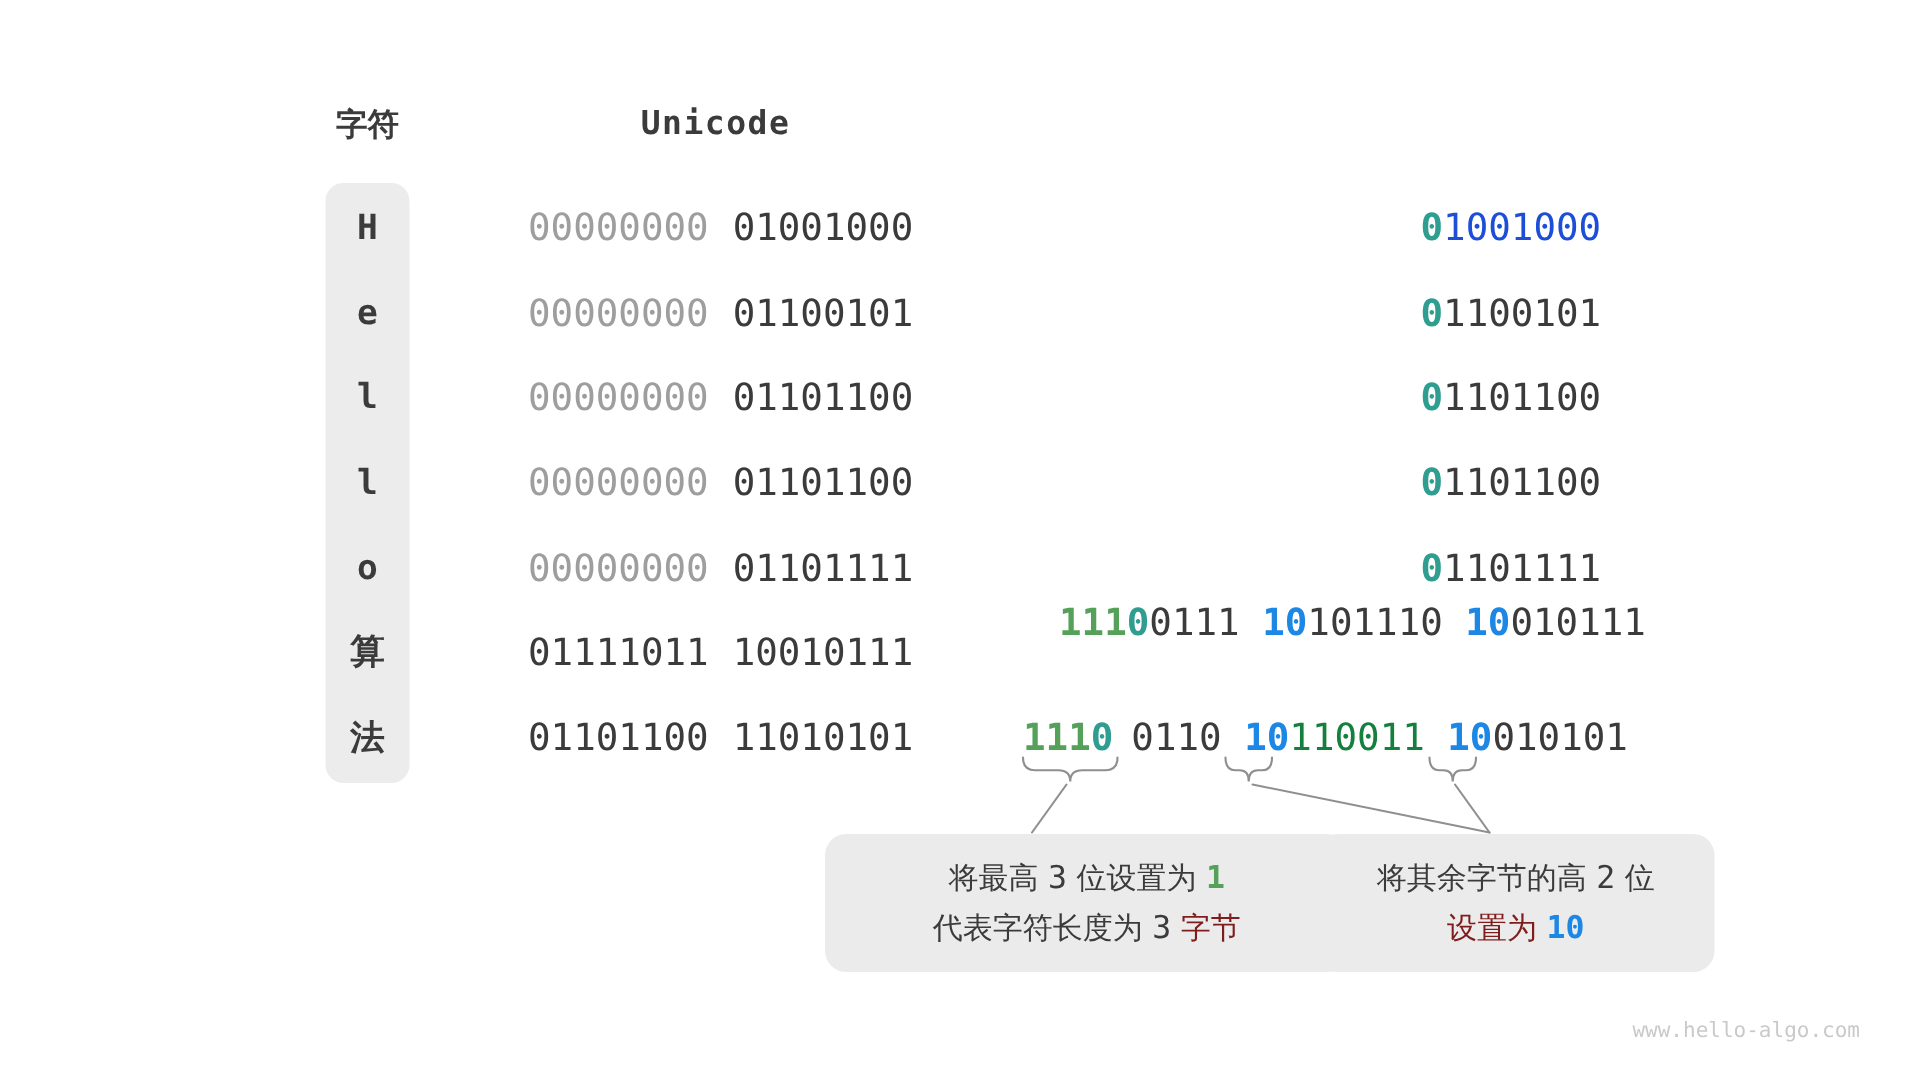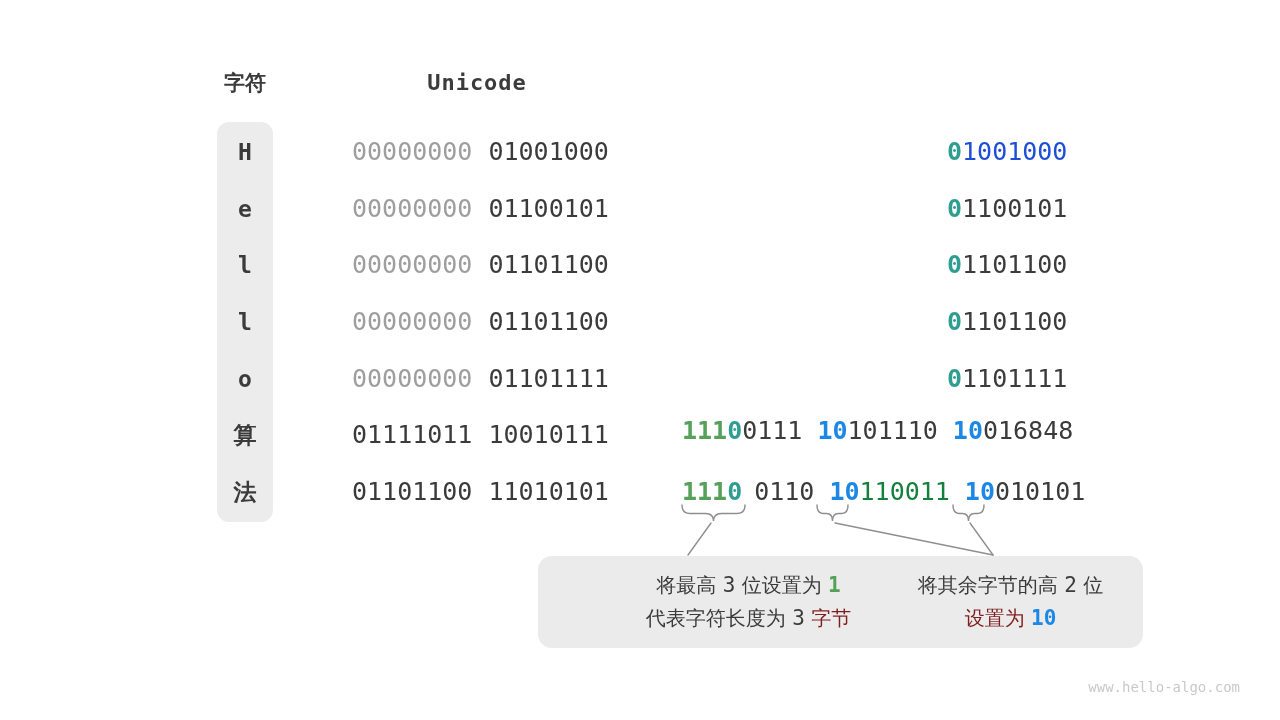--- a/index.html
+++ b/index.html
@@ -19,21 +19,21 @@
   .bin-row.unicode{left:352px;gap:16px;}
   .bin-row.utf8.single{left:947px;}
   .bin-row.utf8.multi{left:682px;gap:15px;}
   .byte{white-space:pre;}
   .b{font-weight:bold;}
   .callout{position:absolute;top:556px;height:92px;background:#ebebeb;border-radius:14px;
            color:#3b3b3b;font-size:20px;display:flex;flex-direction:column;
            justify-content:center;text-align:center;}
   .callout .line{line-height:33px;white-space:pre;}
   .callout .mono{font-family:"DejaVu Sans Mono",monospace;font-size:21px;}
-  #callout-left{left:538px;width:349px;padding-left:36px;}
+  #callout-left{left:550px;width:349px;}
   #callout-right{left:858px;width:265px;margin-left:20px;}
   .overlay{position:absolute;left:0;top:0;pointer-events:none;}
   .watermark{position:absolute;right:40px;top:679px;font-family:"DejaVu Sans Mono",monospace;
              font-size:14px;color:#c9c9c9;}
 </style>
 </head>
 <body>
 
 <div class="canvas">
 
@@ -81,24 +81,24 @@
         <span class="byte"><span style="color: rgb(59, 59, 59);">01101111</span></span>
       </div>
       <div class="cell bin-row utf8 single" style="top: 364px;">
         <span class="byte"><span class="b" style="color: rgb(47, 158, 145);">0</span><span style="color: rgb(59, 59, 59);">1101111</span></span>
       </div>
       <div class="cell char-cell cjk" style="top: 420px;">算</div>
       <div class="cell bin-row unicode" style="top: 420px;">
         <span class="byte"><span style="color: rgb(59, 59, 59);">01111011</span></span>
         <span class="byte"><span style="color: rgb(59, 59, 59);">10010111</span></span>
       </div>
-      <div class="cell bin-row utf8 multi" style="top: 416px;">
+      <div class="cell bin-row utf8 multi" style="top: 400px; margin-left: 24px;">
         <span class="byte"><span class="b" style="color: rgb(86, 161, 90);">111</span><span class="b" style="color: rgb(47, 158, 145);">0</span><span style="color: rgb(59, 59, 59);">0111</span></span>
         <span class="byte"><span class="b" style="color: rgb(28, 135, 229);">10</span><span style="color: rgb(59, 59, 59);">101110</span></span>
-        <span class="byte"><span class="b" style="color: rgb(28, 135, 229);">10</span><span style="color: rgb(59, 59, 59);">016848</span></span>
+        <span class="byte"><span class="b" style="color: rgb(28, 135, 229);">10</span><span style="color: rgb(59, 59, 59);">010111</span></span>
       </div>
       <div class="cell char-cell cjk" style="top: 477px;">法</div>
       <div class="cell bin-row unicode" style="top: 477px;">
         <span class="byte"><span style="color: rgb(59, 59, 59);">01101100</span></span>
         <span class="byte"><span style="color: rgb(59, 59, 59);">11010101</span></span>
       </div>
       <div class="cell bin-row utf8 multi" style="top: 477px;">
         <span class="byte"><span class="b" style="color: rgb(86, 161, 90);">111</span><span class="b" style="color: rgb(47, 158, 145);">0</span><span style="color: rgb(59, 59, 59); margin-left: 12px;">0110</span></span>
         <span class="byte"><span class="b" style="color: rgb(28, 135, 229);">10</span><span style="color: #15803d;">110011</span></span>
         <span class="byte"><span class="b" style="color: rgb(28, 135, 229);">10</span><span style="color: rgb(59, 59, 59);">010101</span></span>

